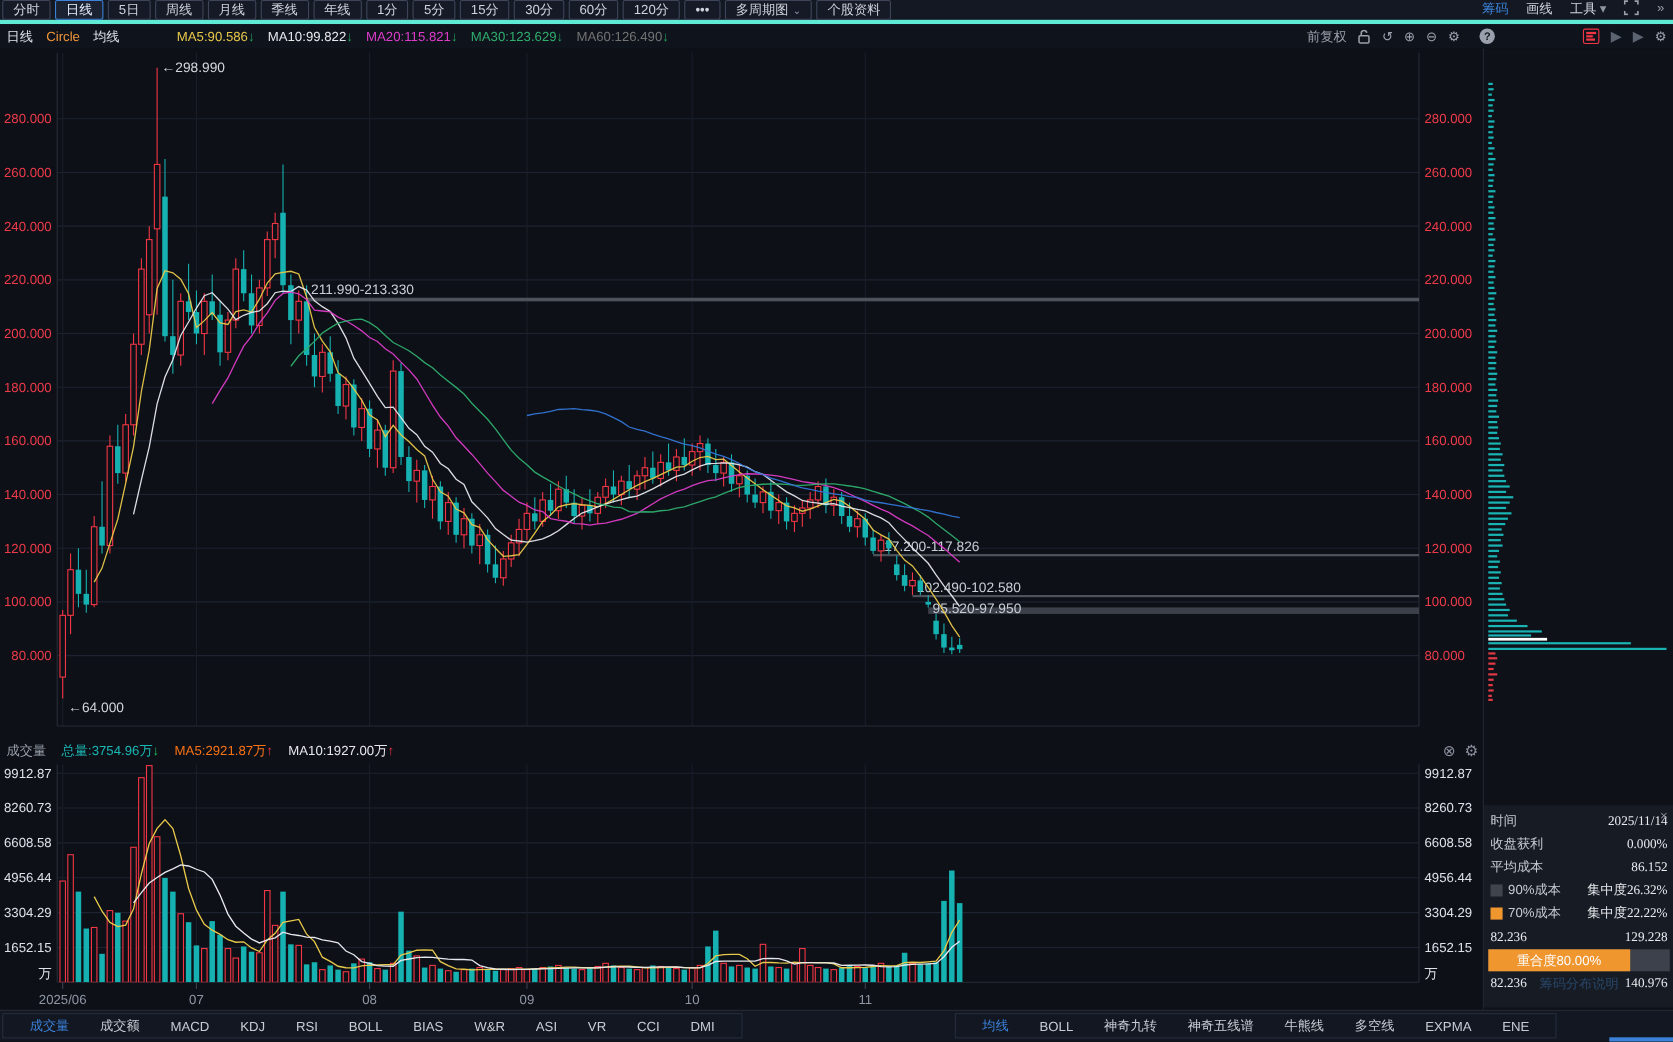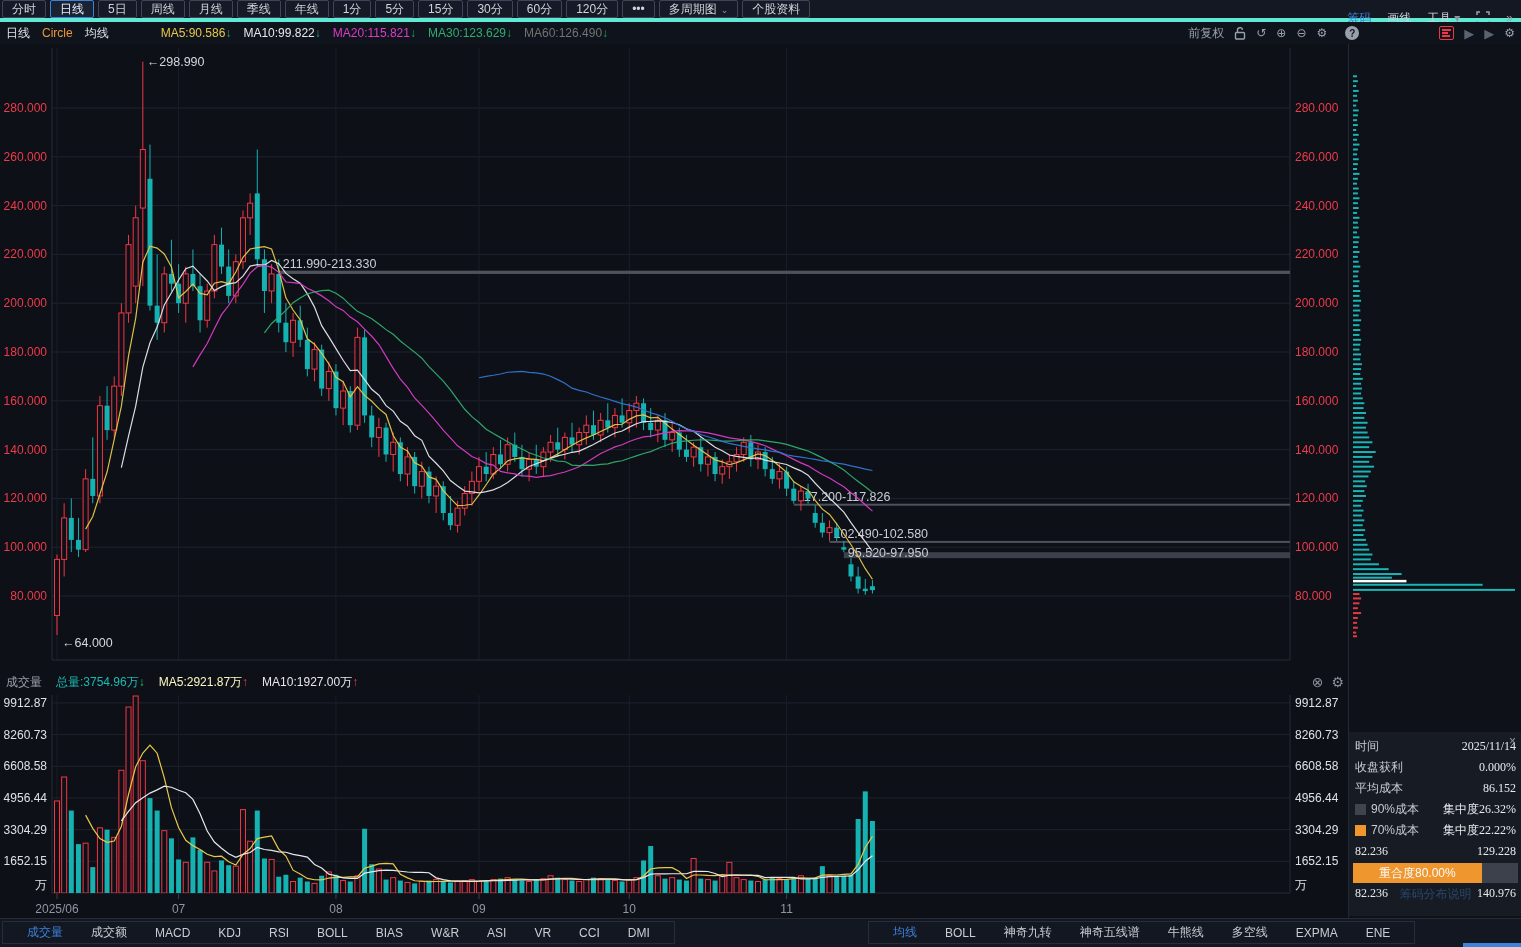--- a/index.html
+++ b/index.html
@@ -8,21 +8,21 @@
   #app { position:relative; width:1521px; height:947px; background:#0d1017; color:#cfd3dc; font-size:12px; }
 
   
   .topbar { position:absolute; left:0; top:0; width:1521px; height:22px; background:#141822;
     border-bottom:4px solid #5eead4; display:flex; align-items:center; }
   .tabs-left { display:flex; align-items:center; gap:4px; padding-left:2px; }
   .tab { height:18px; line-height:16px; padding:0 9px; border:1px solid #3e4559; border-radius:2px;
     color:#cfd3dc; background:#151a26; white-space:nowrap; cursor:pointer; }
   .tab.active { border-color:#3b82d8; color:#e8f1ff; background:#1b2232; }
   .tab .caret { font-size:9px; color:#8f96a3; margin-left:4px; }
-  .topbar-right { position:absolute; right:8px; top:0; height:36px; display:flex; align-items:center; gap:16px; }
+  .topbar-right { position:absolute; right:8px; top:0; height:36px; display:flex; align-items:flex-start; gap:16px; }
   .toplink { color:#cfd3dc; cursor:pointer; white-space:nowrap; }
   .toplink.active { color:#3b82d8; }
   .icon-btn { color:#9aa0ab; cursor:pointer; display:inline-flex; align-items:center; }
 
   
   .legendbar { position:absolute; left:0; top:22px; width:1521px; height:22px; background:#0f131c;
     display:flex; align-items:center; }
   .legend-left { display:flex; align-items:center; gap:12px; padding-left:6px; }
   .legend-item { white-space:nowrap; }
   .legend-right { position:absolute; right:6px; top:0; height:22px; display:flex; align-items:center; gap:10px; color:#9aa0ab; }
@@ -601,21 +601,21 @@
           <rect x="862.789" y="747.3778" width="5" height="101.62220000000002" fill="#16b1b1" stroke="none" stroke-width="0"></rect>
           <rect x="869.942" y="777.00163" width="5" height="71.99837000000002" fill="#16b1b1" stroke="none" stroke-width="0"></rect>
         </g>
         <polyline points="85.612,771.15356 92.765,784.38362 99.918,794.54584 107.071,798.38064 114.22399999999999,797.03846 121.377,782.46622 128.53,750.44564 135.683,722.8350800000001 142.836,709.0298 149.98899999999998,701.16846 157.142,709.22154 164.295,733.956 171.44799999999998,763.6757 178.601,783.42492 185.754,796.2715000000001 192.90699999999998,801.64022 200.06,805.47502 207.213,810.26852 214.36599999999999,812.5694 221.51899999999998,812.18592 228.672,817.74638 235.825,821.00596 242.97799999999998,810.46026 250.131,804.51632 257.284,794.54584 264.437,793.20366 271.59,791.86148 278.743,805.28328 285.89599999999996,811.99418 293.049,826.18294 300.202,830.01774 307.355,834.42776 314.508,835.76994 321.661,835.96168 328.81399999999996,834.04428 335.967,833.46906 343.12,833.27732 350.27299999999997,832.89384 357.426,832.89384 364.579,824.26554 371.73199999999997,822.1564 378.885,819.85552 386.03799999999995,819.47204 393.191,819.85552 400.344,830.20948 407.49699999999996,833.85254 414.65,836.72864 421.803,837.11212 428.95599999999996,837.68734 436.109,837.4956 443.262,837.30386 450.41499999999996,837.11212 457.568,837.11212 464.721,837.11212 471.87399999999997,837.11212 479.027,837.11212 486.17999999999995,836.72864 493.33299999999997,836.34516 500.486,835.96168 507.63899999999995,835.5782 514.7919999999999,835.19472 521.9449999999999,835.19472 529.098,835.5782 536.251,835.76994 543.404,835.96168 550.557,835.19472 557.71,834.6195 564.8629999999999,834.23602 572.016,834.42776 579.169,835.00298 586.322,835.76994 593.475,835.76994 600.6279999999999,835.5782 607.781,835.3864599999999 614.934,835.19472 622.087,835.5782 629.24,835.96168 636.3929999999999,835.76994 643.5459999999999,831.93514 650.699,825.0325 657.852,823.88206 665.005,823.69032 672.158,823.69032 679.3109999999999,827.52512 686.4639999999999,834.42776 693.617,830.97644 700.77,830.97644 707.923,831.35992 715.0759999999999,831.55166 722.2289999999999,830.59296 729.382,831.35992 736.535,831.16818 743.688,831.16818 750.841,831.16818 757.9939999999999,832.31862 765.1469999999999,835.76994 772.3,835.76994 779.453,835.5782 786.606,835.3864599999999 793.7589999999999,834.6195 800.9119999999999,833.85254 808.0649999999999,834.04428 815.218,833.85254 822.371,831.16818 829.524,830.7847 836.6769999999999,830.97644 843.8299999999999,830.40122 850.983,829.826 858.136,820.392392 865.289,803.519272 872.442,792.379178" fill="none" stroke="#e8c84a" stroke-width="1.2" clip-path="url(#vclip)"></polyline>
         <polyline points="121.377,776.80989 128.53,767.41463 135.683,758.69046 142.836,753.70522 149.98899999999998,749.10346 157.142,745.84388 164.295,742.20082 171.44799999999998,743.25539 178.601,746.22736 185.754,748.71998 192.90699999999998,755.43088 200.06,769.71551 207.213,786.97211 214.36599999999999,797.99716 221.51899999999998,804.22871 228.672,809.6933 235.825,813.24049 242.97799999999998,810.36439 250.131,808.54286 257.284,803.36588 264.437,805.47502 271.59,806.43372 278.743,807.87177 285.89599999999996,808.25525 293.049,810.36439 300.202,811.6107 307.355,813.14462 314.508,820.52661 321.661,823.97793 328.81399999999996,830.11361 335.967,831.7434 343.12,833.85254 350.27299999999997,834.33189 357.426,834.42776 364.579,829.15491 371.73199999999997,827.81273 378.885,826.56642 386.03799999999995,826.18294 393.191,826.37468 400.344,827.23751 407.49699999999996,828.00447 414.65,828.2920799999999 421.803,828.2920799999999 428.95599999999996,828.77143 436.109,833.85254 443.262,835.5782 450.41499999999996,836.92038 457.568,837.11212 464.721,837.39973 471.87399999999997,837.30386 479.027,837.20799 486.17999999999995,836.92038 493.33299999999997,836.72864 500.486,836.5369 507.63899999999995,836.34516 514.7919999999999,836.15342 521.9449999999999,835.96168 529.098,835.96168 536.251,835.86581 543.404,835.76994 550.557,835.19472 557.71,834.90711 564.8629999999999,834.90711 572.016,835.09885 579.169,835.48233 586.322,835.48233 593.475,835.19472 600.6279999999999,834.90711 607.781,834.90711 614.934,835.09885 622.087,835.67407 629.24,835.86581 636.3929999999999,835.67407 643.5459999999999,833.6608 650.699,830.11361 657.852,829.73013 665.005,829.826 672.158,829.73013 679.3109999999999,829.73013 686.4639999999999,829.73013 693.617,827.42925 700.77,827.33338 707.923,827.52512 715.0759999999999,829.53839 722.2289999999999,832.51036 729.382,831.16818 736.535,831.07231 743.688,831.26405 750.841,831.35992 757.9939999999999,831.45579 765.1469999999999,833.56493 772.3,833.46906 779.453,833.37319 786.606,833.27732 793.7589999999999,833.46906 800.9119999999999,834.81124 808.0649999999999,834.90711 815.218,834.71537 822.371,833.27732 829.524,832.7021 836.6769999999999,832.41449 843.8299999999999,832.22275 850.983,831.8392699999999 858.136,825.780286 865.289,817.151986 872.442,811.677809" fill="none" stroke="#e6e8ec" stroke-width="1.2" clip-path="url(#vclip)"></polyline>
       </svg>
 
     <div class="vol-header">
       <span style="color:#9aa0ab">成交量</span>
       <span><span id="vt-text" style="color: rgb(27, 184, 180);">总量:3754.96万</span><span id="vt-arr" style="color: rgb(35, 194, 94);">↓</span></span>
-      <span><span id="v5-text" style="color: #fef9c3; margin-top: 23px;">MA5:2921.87万</span><span id="v5-arr" style="color: rgb(242, 54, 69);">↑</span></span>
+      <span><span id="v5-text" style="color: #f97316; margin-top: 23px;">MA5:2921.87万</span><span id="v5-arr" style="color: rgb(242, 54, 69);">↑</span></span>
       <span><span id="v10-text" style="color: rgb(230, 232, 236);">MA10:1927.00万</span><span id="v10-arr" style="color: rgb(242, 54, 69);">↑</span></span>
       <span class="icons">
         <span>⊗</span>
         <span>⚙</span>
       </span>
     </div>
 
     <div class="chip-panel">
       <svg id="chip-svg" width="173" height="660">
           <rect x="4" y="31.279999999999973" width="4.05" height="2" fill="#1ab4b4"></rect>

